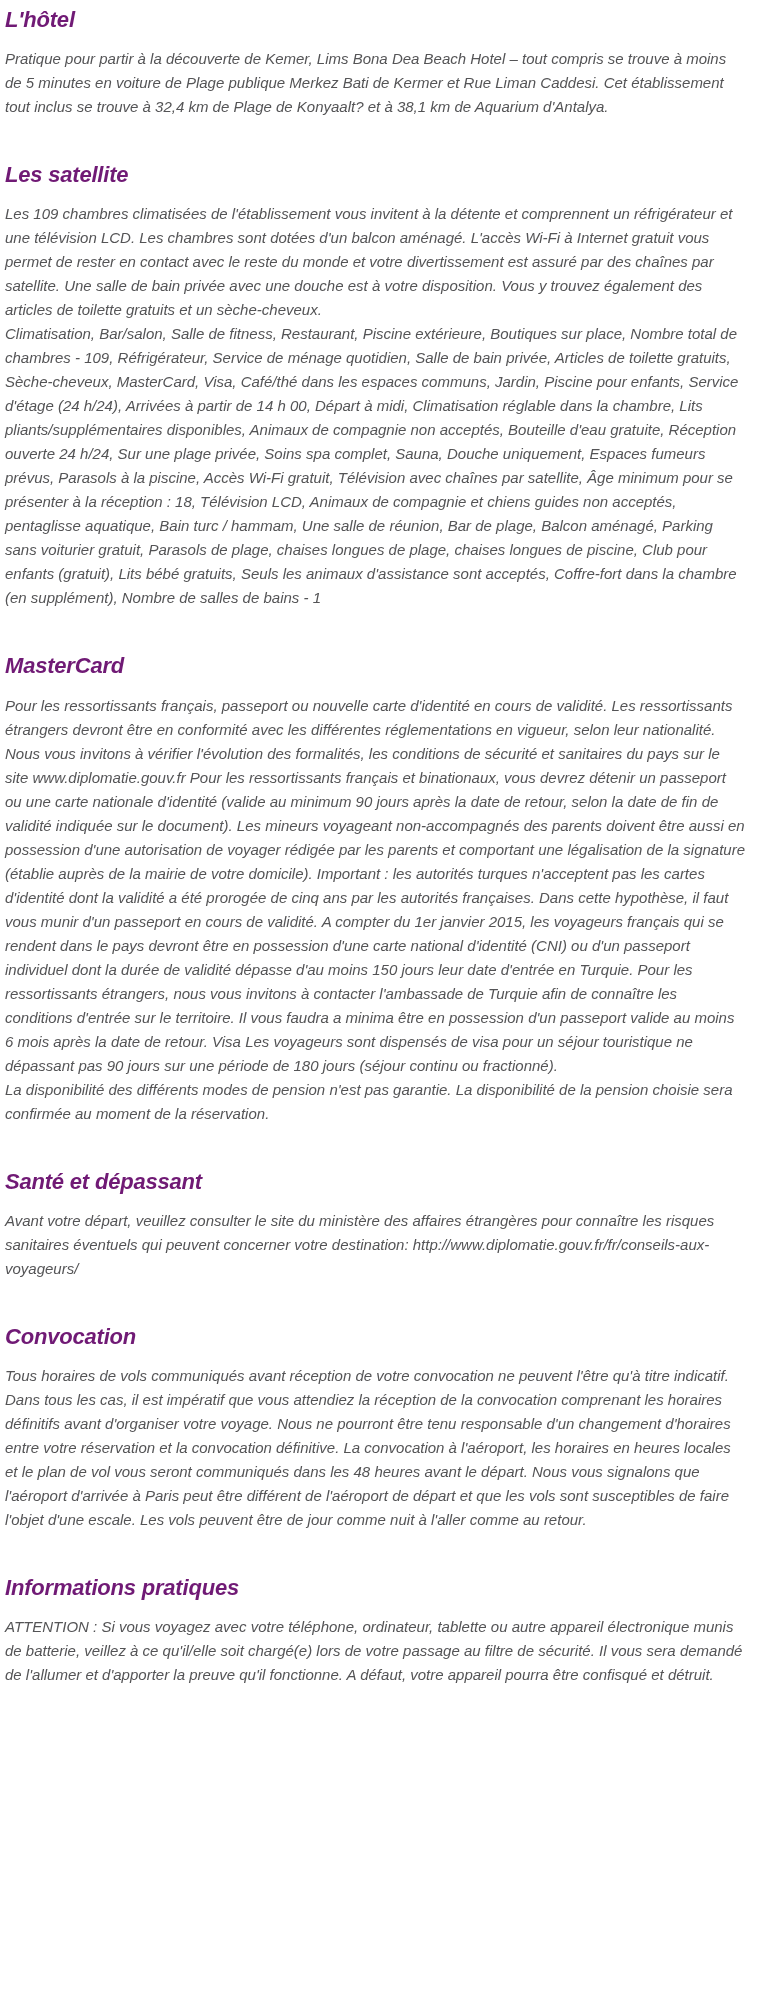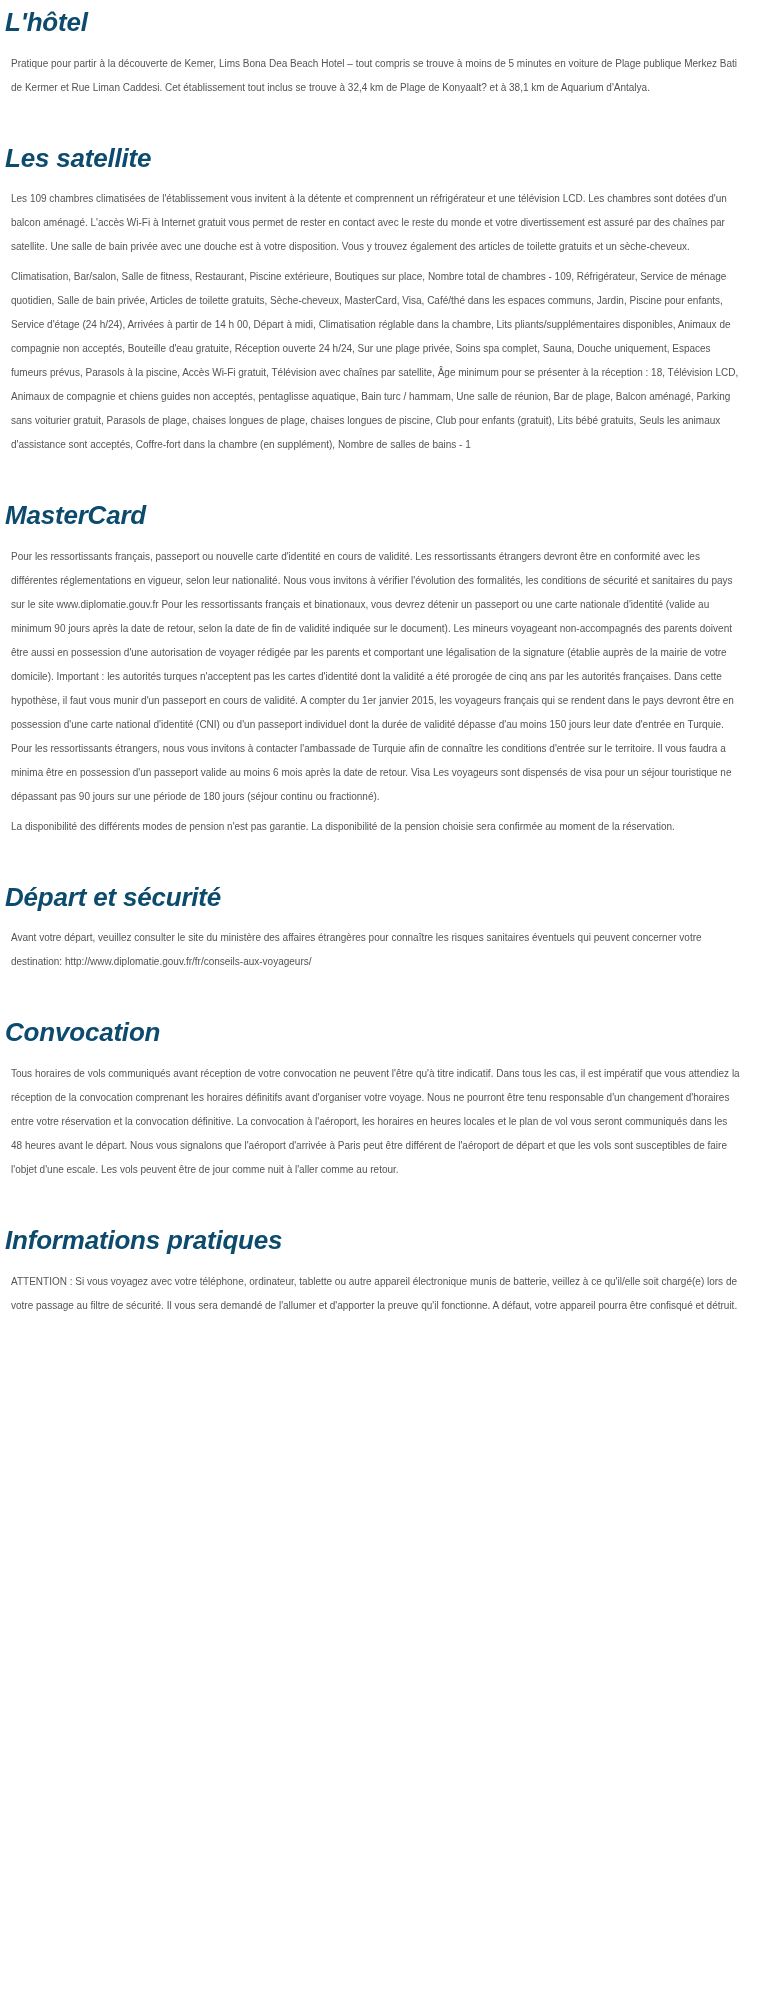--- a/index.html
+++ b/index.html
@@ -7,36 +7,37 @@
     padding: 0;
     background: #ffffff;
     font-family: "Liberation Sans", sans-serif;
   }
   main {
     width: 758px;
     box-sizing: border-box;
     padding: 8px 12px 14px 5px;
   }
   h2 {
-    color: #0c4a6e;
-    font-size: 26px;
+    color: #701a75;
+    font-size: 22px;
     line-height: 1.1;
     font-style: italic;
     font-weight: 700;
     margin: 44px 0 15px 0;
     letter-spacing: -0.2px;
   }
   section:first-of-type h2 {
     margin-top: 0;
   }
   p {
     color: #545456;
-    font-size: 10px;
+    font-style: italic;
+    font-size: 15px;
     line-height: 24px;
-    margin: 6px;
+    margin: 0;
   }
 </style>
 </head>
 <body>
 
 <main>
 
   <section>
     <h2>L'hôtel</h2>
     <p>Pratique pour partir à la découverte de Kemer, Lims Bona Dea Beach Hotel – tout compris se trouve à moins de 5 minutes en voiture de Plage publique Merkez Bati de Kermer et Rue Liman Caddesi. Cet établissement tout inclus se trouve à 32,4 km de Plage de Konyaalt? et à 38,1 km de Aquarium d'Antalya.</p>
@@ -54,21 +55,21 @@
   <section>
     <h2>MasterCard</h2>
     <p>Pour les ressortissants français, passeport ou nouvelle carte d'identité en cours de validité. Les ressortissants étrangers devront être en conformité avec les différentes réglementations en vigueur, selon leur nationalité. Nous vous invitons à vérifier l'évolution des formalités, les conditions de sécurité et sanitaires du pays sur le site www.diplomatie.gouv.fr Pour les ressortissants français et binationaux, vous devrez détenir un passeport ou une carte nationale d'identité (valide au minimum 90 jours après la date de retour, selon la date de fin de validité indiquée sur le document). Les mineurs voyageant non-accompagnés des parents doivent être aussi en possession d'une autorisation de voyager rédigée par les parents et comportant une légalisation de la signature (établie auprès de la mairie de votre domicile). Important : les autorités turques n'acceptent pas les cartes d'identité dont la validité a été prorogée de cinq ans par les autorités françaises. Dans cette hypothèse, il faut vous munir d'un passeport en cours de validité. A compter du 1er janvier 2015, les voyageurs français qui se rendent dans le pays devront être en possession d'une carte national d'identité (CNI) ou d'un passeport individuel dont la durée de validité dépasse d'au moins 150 jours leur date d'entrée en Turquie. Pour les ressortissants étrangers, nous vous invitons à contacter l'ambassade de Turquie afin de connaître les conditions d'entrée sur le territoire. Il vous faudra a minima être en possession d'un passeport valide au moins 6 mois après la date de retour. Visa Les voyageurs sont dispensés de visa pour un séjour touristique ne dépassant pas 90 jours sur une période de 180 jours (séjour continu ou fractionné).</p>
   </section>
 
   <section>
     <p>La disponibilité des différents modes de pension n'est pas garantie. La disponibilité de la pension choisie sera confirmée au moment de la réservation.</p>
   </section>
 
   <section>
-    <h2>Départ et sécurité</h2>
+    <h2>Santé et dépassant</h2>
     <p>Avant votre départ, veuillez consulter le site du ministère des affaires étrangères pour connaître les risques sanitaires éventuels qui peuvent concerner votre destination: http://www.diplomatie.gouv.fr/fr/conseils-aux-voyageurs/</p>
   </section>
 
   <section>
     <h2>Convocation</h2>
     <p>Tous horaires de vols communiqués avant réception de votre convocation ne peuvent l'être qu'à titre indicatif. Dans tous les cas, il est impératif que vous attendiez la réception de la convocation comprenant les horaires définitifs avant d'organiser votre voyage. Nous ne pourront être tenu responsable d'un changement d'horaires entre votre réservation et la convocation définitive. La convocation à l'aéroport, les horaires en heures locales et le plan de vol vous seront communiqués dans les 48 heures avant le départ. Nous vous signalons que l'aéroport d'arrivée à Paris peut être différent de l'aéroport de départ et que les vols sont susceptibles de faire l'objet d'une escale. Les vols peuvent être de jour comme nuit à l'aller comme au retour.</p>
   </section>
 
   <section>
     <h2>Informations pratiques</h2>

